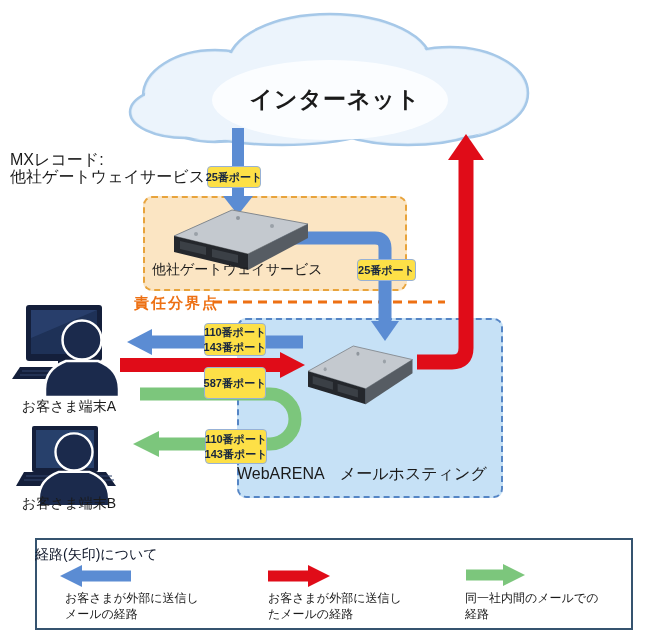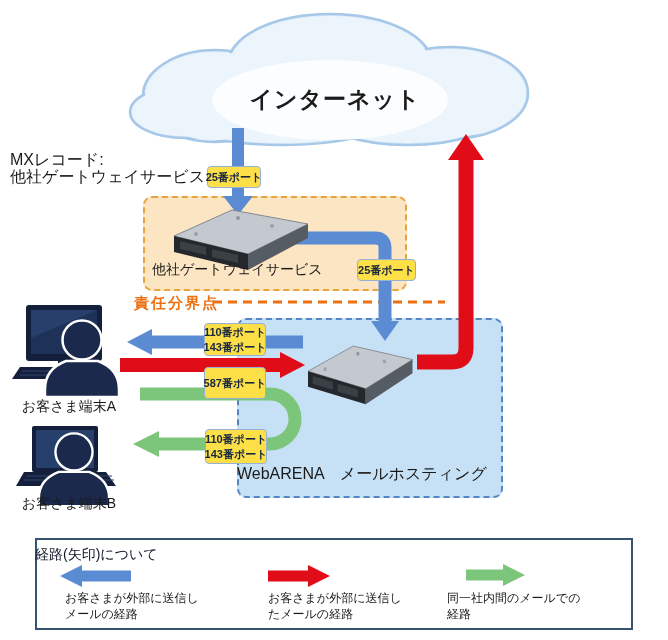--- a/index.html
+++ b/index.html
@@ -183,18 +183,18 @@
   <div class="txt legend-title">経路(矢印)について</div>
 
   <div class="txt legend-item" style="left:65px;top:590px;">
     <div>お客さまが外部に送信し</div>
     <div>メールの経路</div>
   </div>
   <div class="txt legend-item" style="left:268px;top:590px;">
     <div>お客さまが外部に送信し</div>
     <div>たメールの経路</div>
   </div>
-  <div class="txt legend-item" style="left:447px;top:590px;">
+  <div class="txt legend-item" style="left:465px;top:590px;">
     <div>同一社内間のメールでの</div>
     <div>経路</div>
   </div>
 
 </div>
 
 </body></html>

